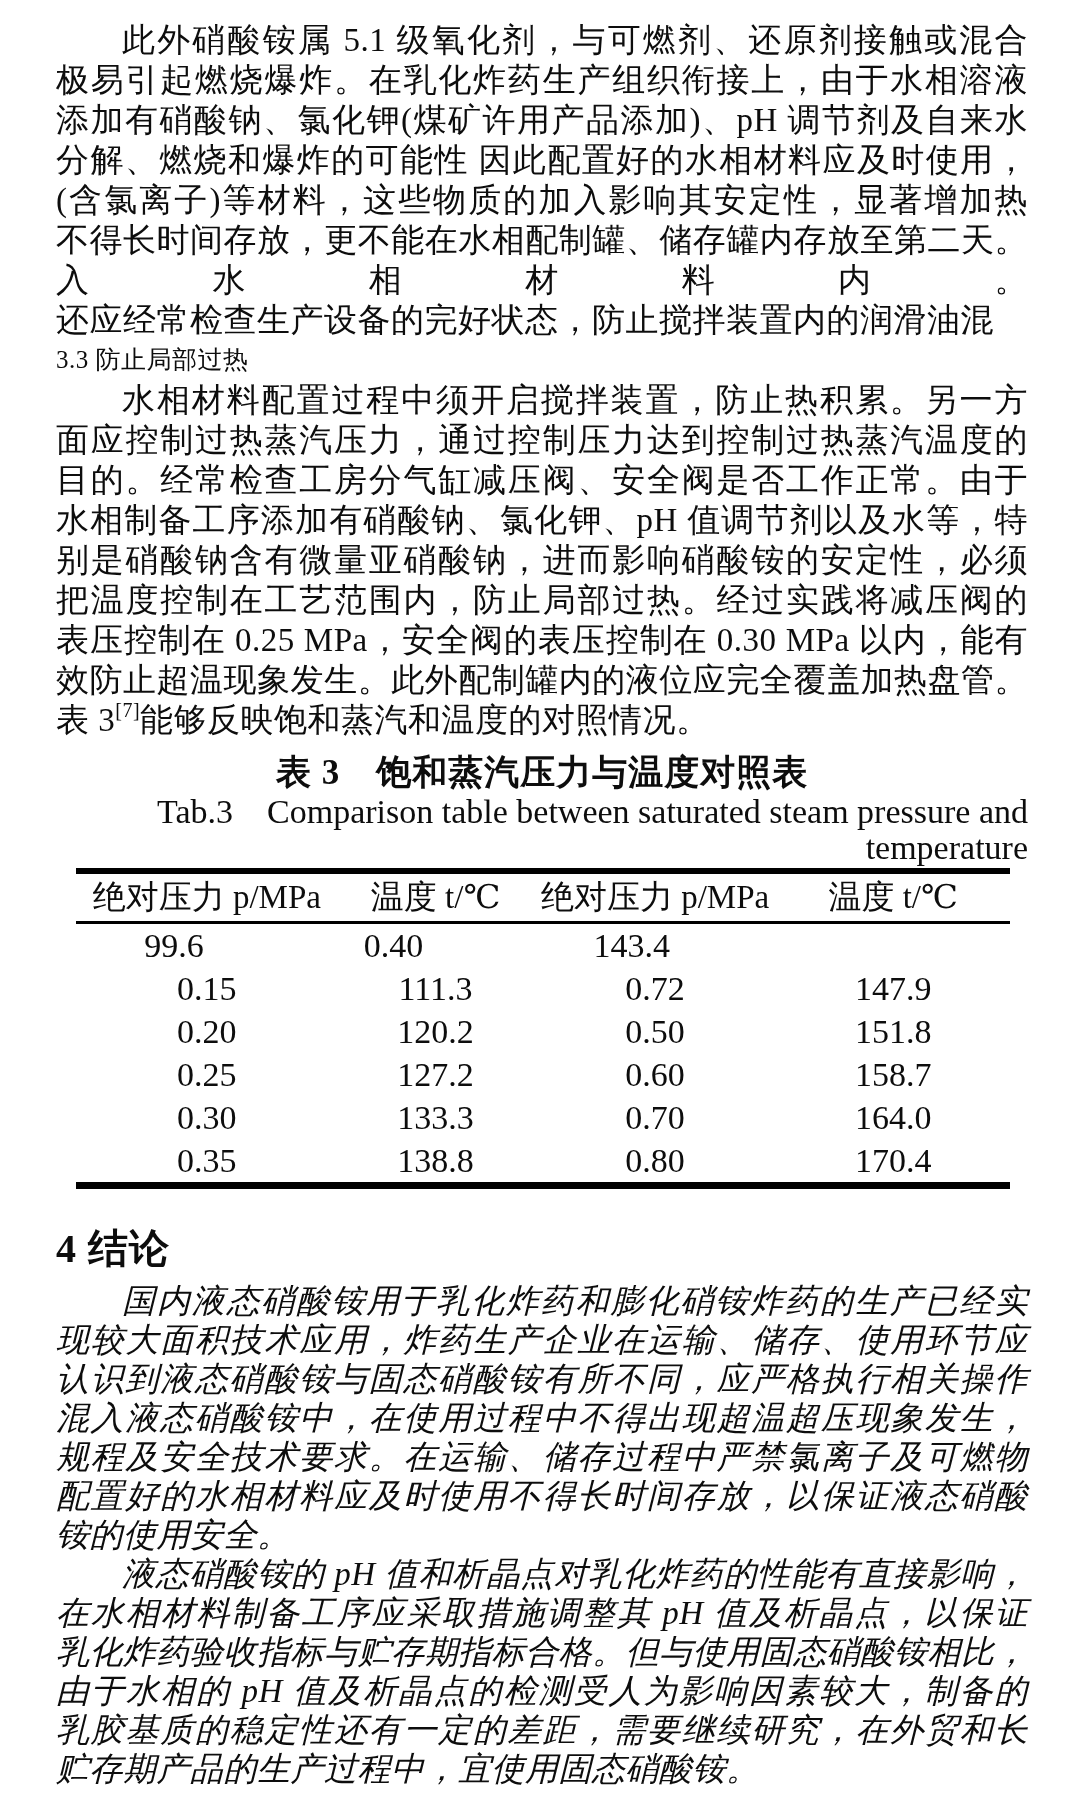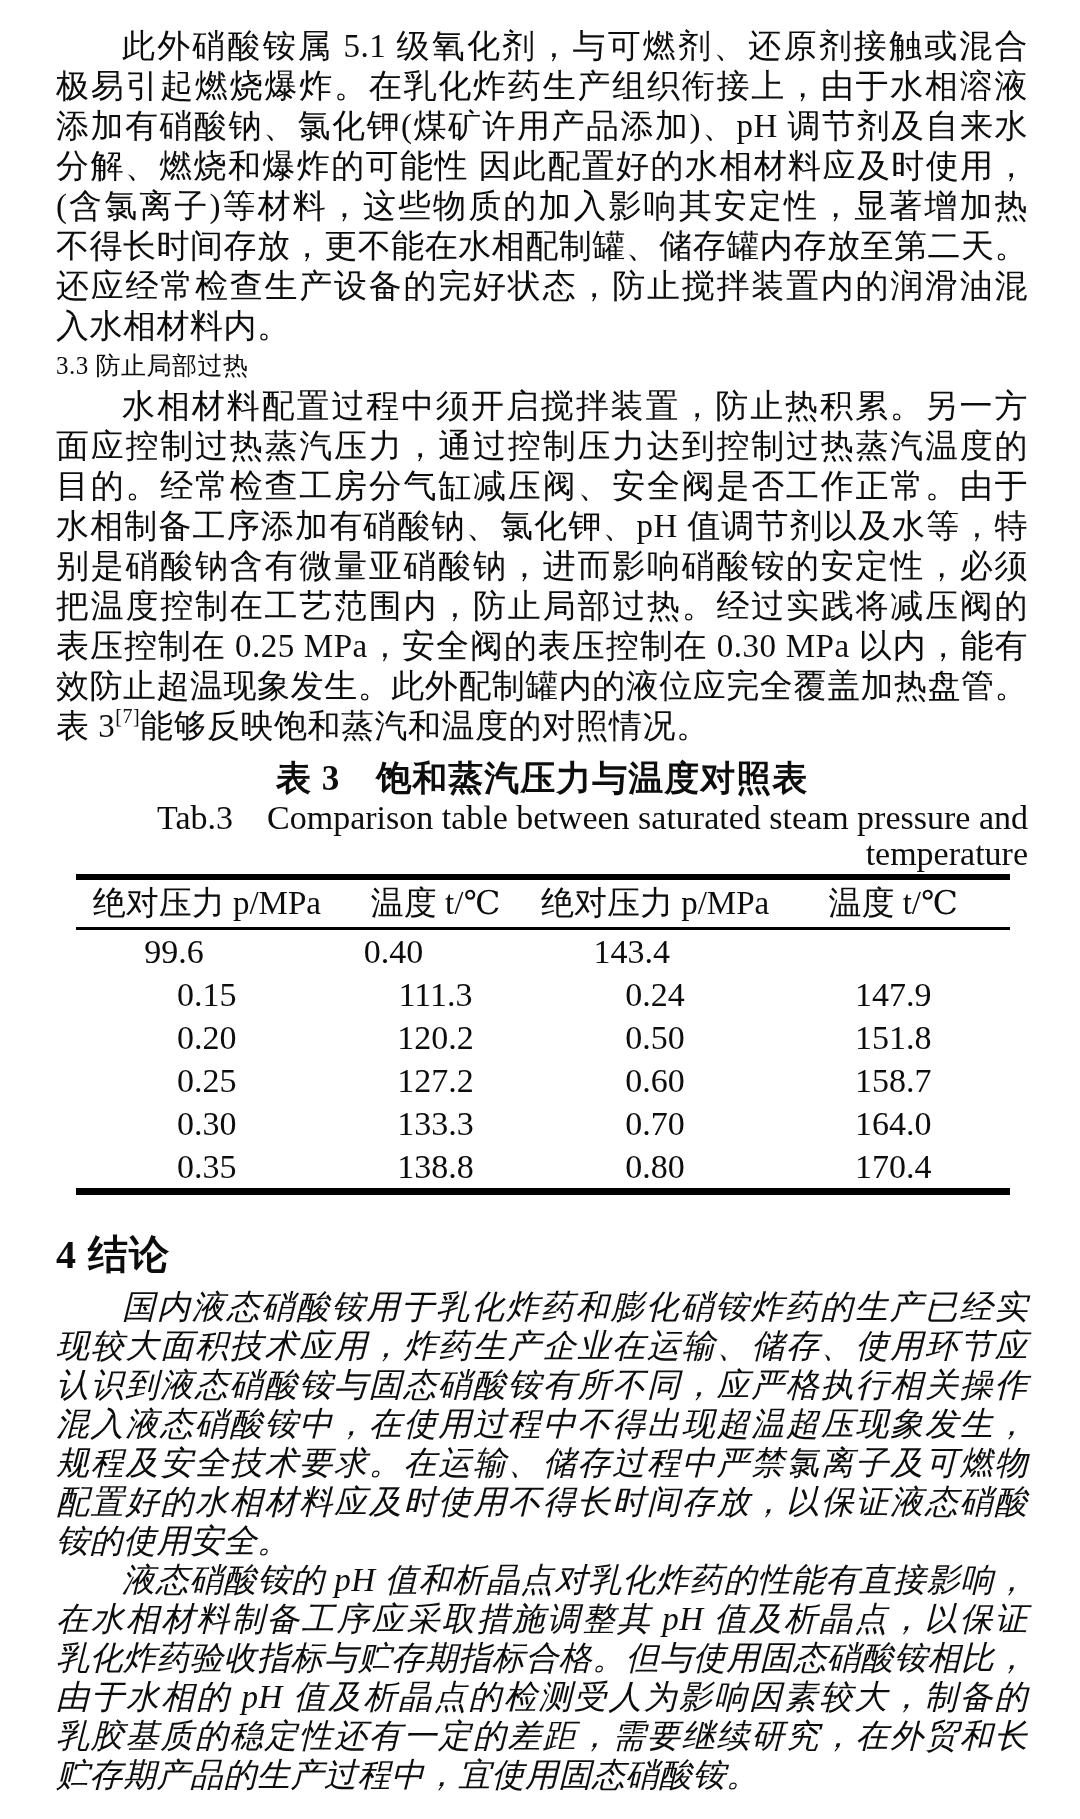--- a/index.html
+++ b/index.html
@@ -5,21 +5,21 @@
   html,body{margin:0;padding:0;background:#ffffff;}
   body{
     width:1080px;height:1819px;
     font-family:"Liberation Serif","DejaVu Serif",serif;
     color:#0d0d0d;
     overflow:hidden;
   }
   .page{
     box-sizing:border-box;
     width:1080px;height:1819px;
-    padding:26px 52px 0 56px;
+    padding:20px 52px 0 56px;
     background:#ffffff;
   }
   
   .line{
     font-size:33px;
     line-height:40px;
     text-align:justify;
     text-align-last:justify;
     letter-spacing:0.5px;
   }
@@ -103,22 +103,22 @@
 
 <div class="page">
 
   <div class="para">
       <div class="line">此外硝酸铵属 5.1 级氧化剂，与可燃剂、还原剂接触或混合</div>
       <div class="line">极易引起燃烧爆炸。在乳化炸药生产组织衔接上，由于水相溶液</div>
       <div class="line">添加有硝酸钠、氯化钾(煤矿许用产品添加)、pH 调节剂及自来水</div>
       <div class="line">分解、燃烧和爆炸的可能性 因此配置好的水相材料应及时使用，</div>
       <div class="line">(含氯离子)等材料，这些物质的加入影响其安定性，显著增加热</div>
       <div class="line">不得长时间存放，更不能在水相配制罐、储存罐内存放至第二天。</div>
+      <div class="line">入水相材料内。</div>
       <div class="line">还应经常检查生产设备的完好状态，防止搅拌装置内的润滑油混</div>
-      <div class="line">入水相材料内。</div>
     </div>
 
   <div class="sub-heading">3.3 防止局部过热</div>
 
   <div class="para keep-just">
       <div class="line">水相材料配置过程中须开启搅拌装置，防止热积累。另一方</div>
       <div class="line">面应控制过热蒸汽压力，通过控制压力达到控制过热蒸汽温度的</div>
       <div class="line">目的。经常检查工房分气缸减压阀、安全阀是否工作正常。由于</div>
       <div class="line">水相制备工序添加有硝酸钠、氯化钾、pH 值调节剂以及水等，特</div>
       <div class="line">别是硝酸钠含有微量亚硝酸钠，进而影响硝酸铵的安定性，必须</div>
@@ -146,21 +146,21 @@
     </div>
     <div class="tbody">
         <div class="trow">
           <div class="tcell c1">99.6</div>
           <div class="tcell c2">0.40</div>
           <div class="tcell c3">143.4</div>
         </div>
         <div class="trow">
           <div class="tcell c0">0.15</div>
           <div class="tcell c1">111.3</div>
-          <div class="tcell c2">0.24</div>
+          <div class="tcell c2">0.72</div>
           <div class="tcell c3">147.9</div>
         </div>
         <div class="trow">
           <div class="tcell c0">0.20</div>
           <div class="tcell c1">120.2</div>
           <div class="tcell c2">0.50</div>
           <div class="tcell c3">151.8</div>
         </div>
         <div class="trow">
           <div class="tcell c0">0.25</div>

